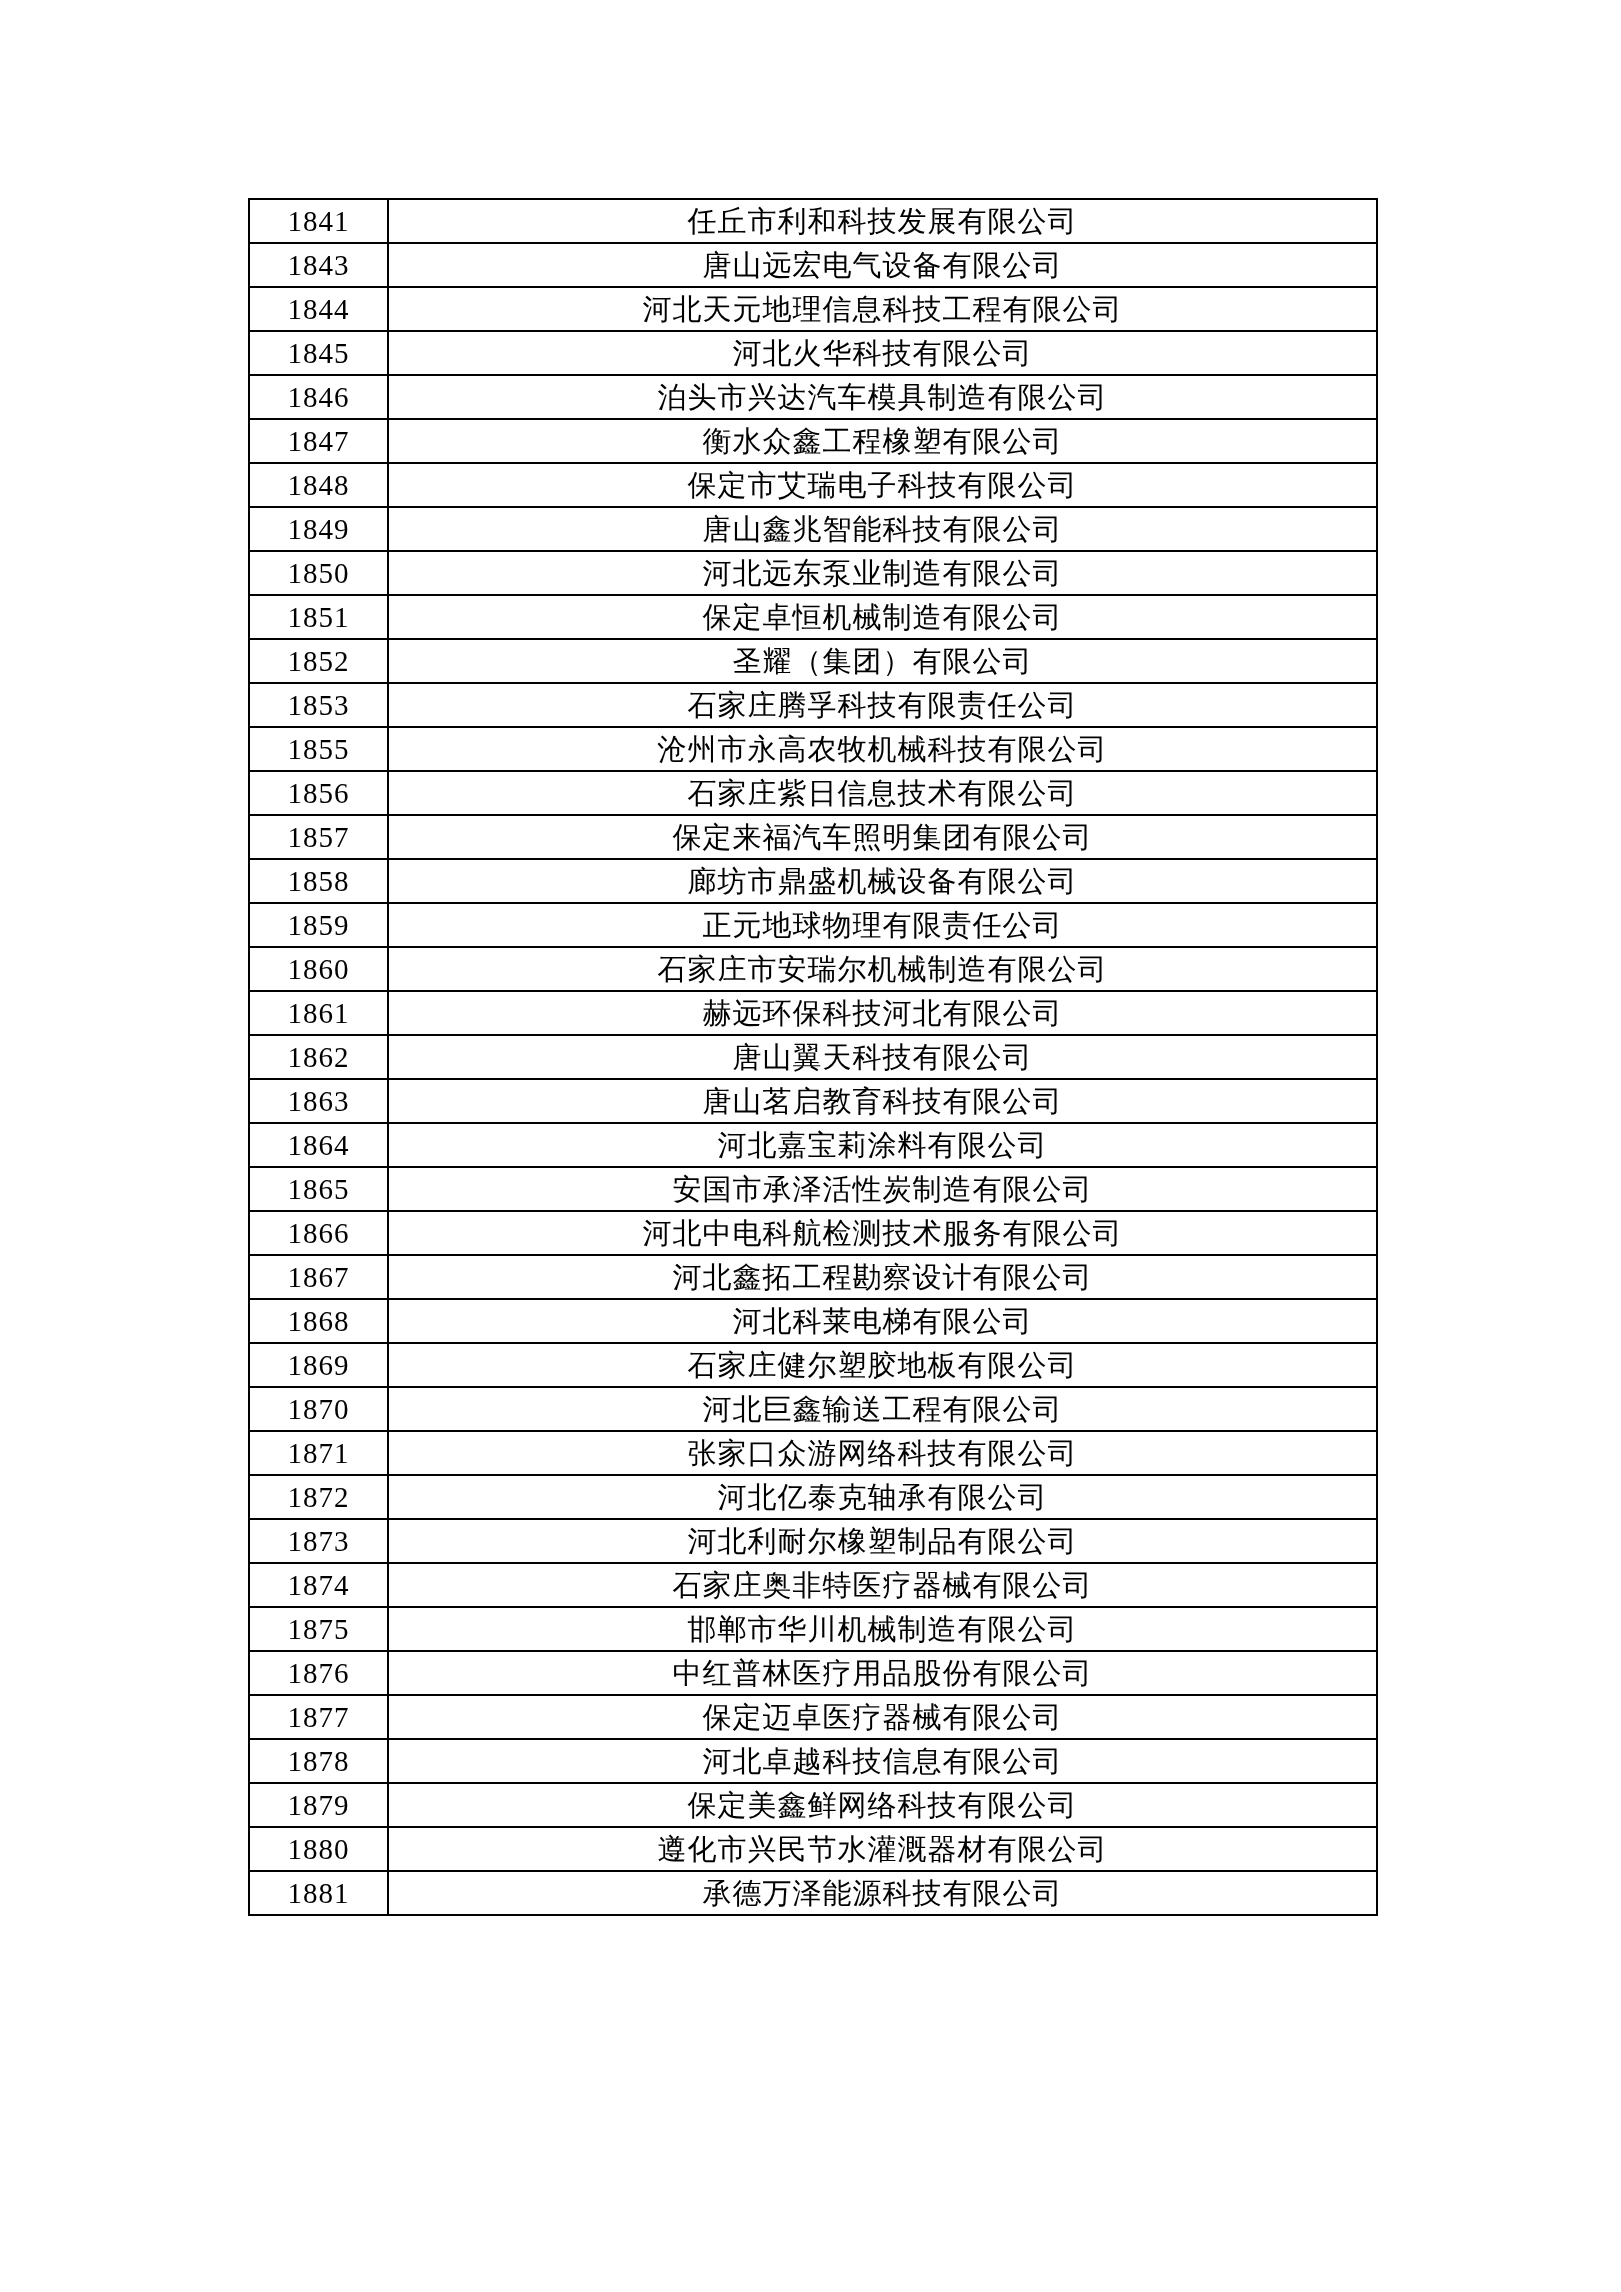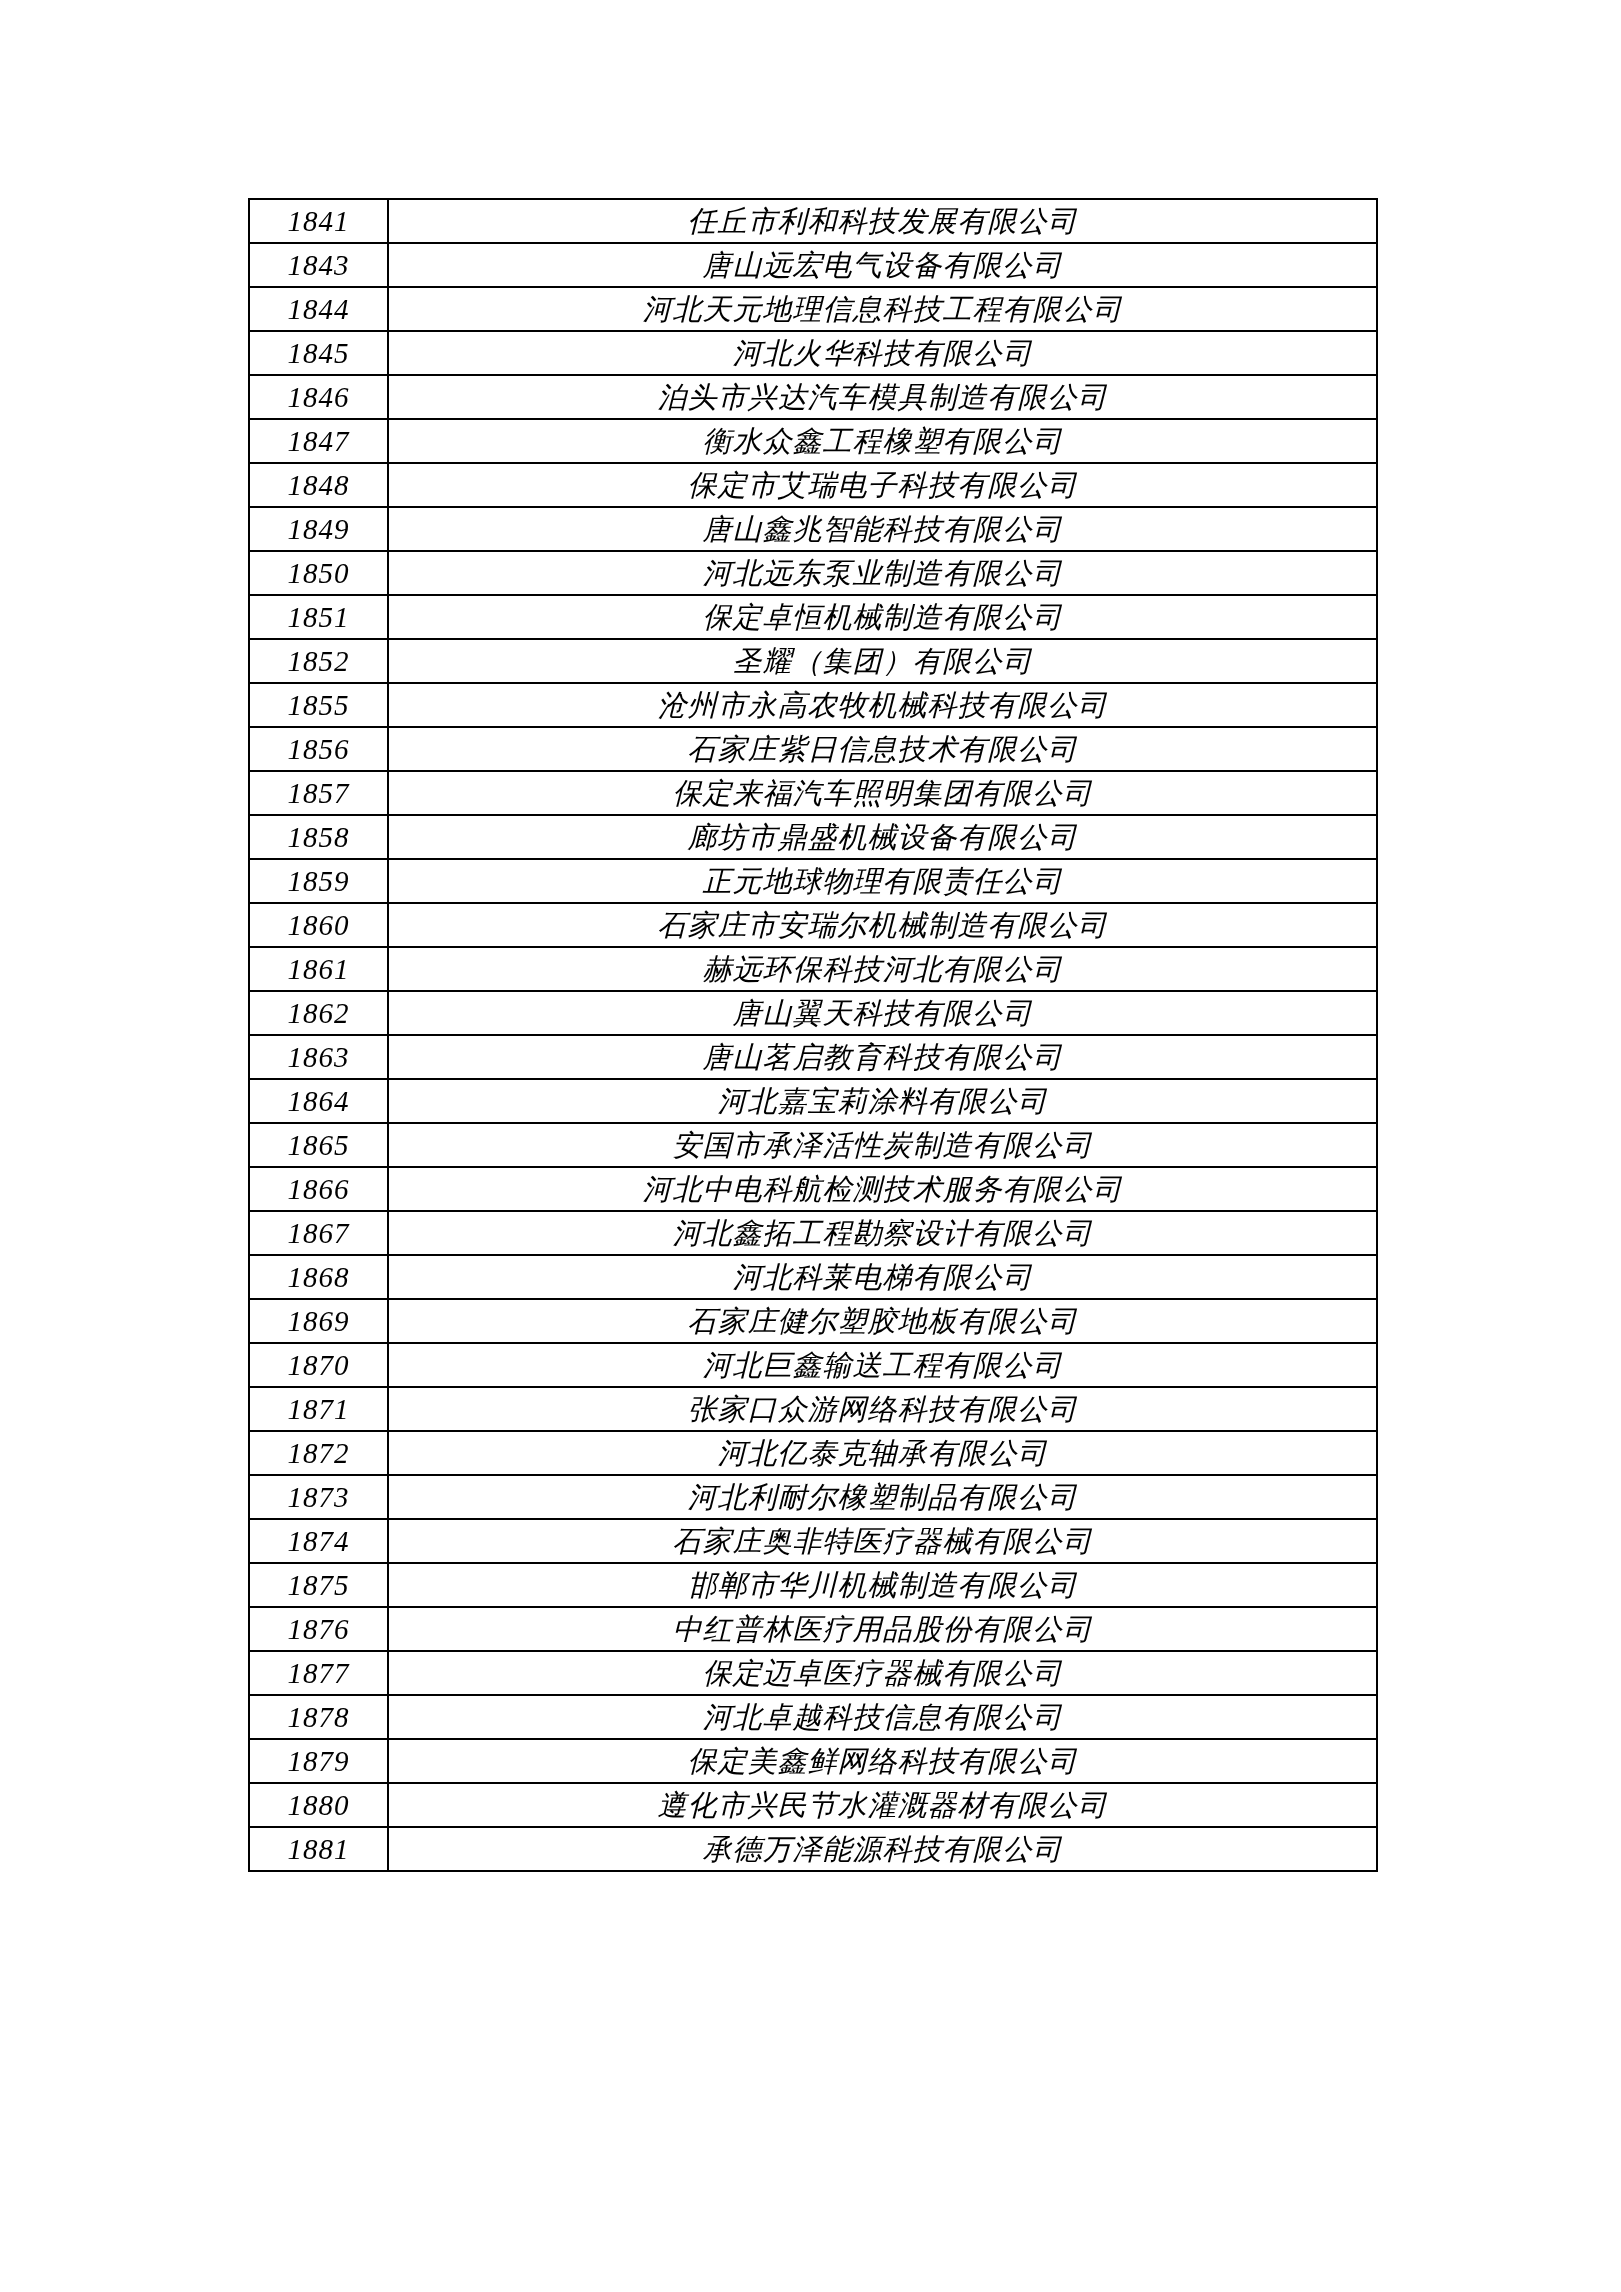--- a/index.html
+++ b/index.html
@@ -8,21 +8,20 @@
     background: #ffffff;
   }
   .page {
     position: relative;
     width: 1621px;
     height: 2293px;
     background: #ffffff;
     font-family: "Liberation Serif", "DejaVu Serif", serif;
     color: #000000;
     overflow: hidden;
-    font-style: italic;
   }
   table.company-table {
     position: absolute;
     left: 248px;
     top: 198px;
     width: 1130px;
     border-collapse: collapse;
     table-layout: fixed;
     border: 2.9px solid #000000;
   }
@@ -90,20 +89,24 @@
         </tr>
         <tr>
           <td class="col-no">1851</td>
           <td class="col-name">保定卓恒机械制造有限公司</td>
         </tr>
         <tr>
           <td class="col-no">1852</td>
           <td class="col-name">圣耀（集团）有限公司</td>
         </tr>
         <tr>
+          <td class="col-no">1853</td>
+          <td class="col-name">石家庄腾孚科技有限责任公司</td>
+        </tr>
+        <tr>
           <td class="col-no">1855</td>
           <td class="col-name">沧州市永高农牧机械科技有限公司</td>
         </tr>
         <tr>
           <td class="col-no">1856</td>
           <td class="col-name">石家庄紫日信息技术有限公司</td>
         </tr>
         <tr>
           <td class="col-no">1857</td>
           <td class="col-name">保定来福汽车照明集团有限公司</td>

